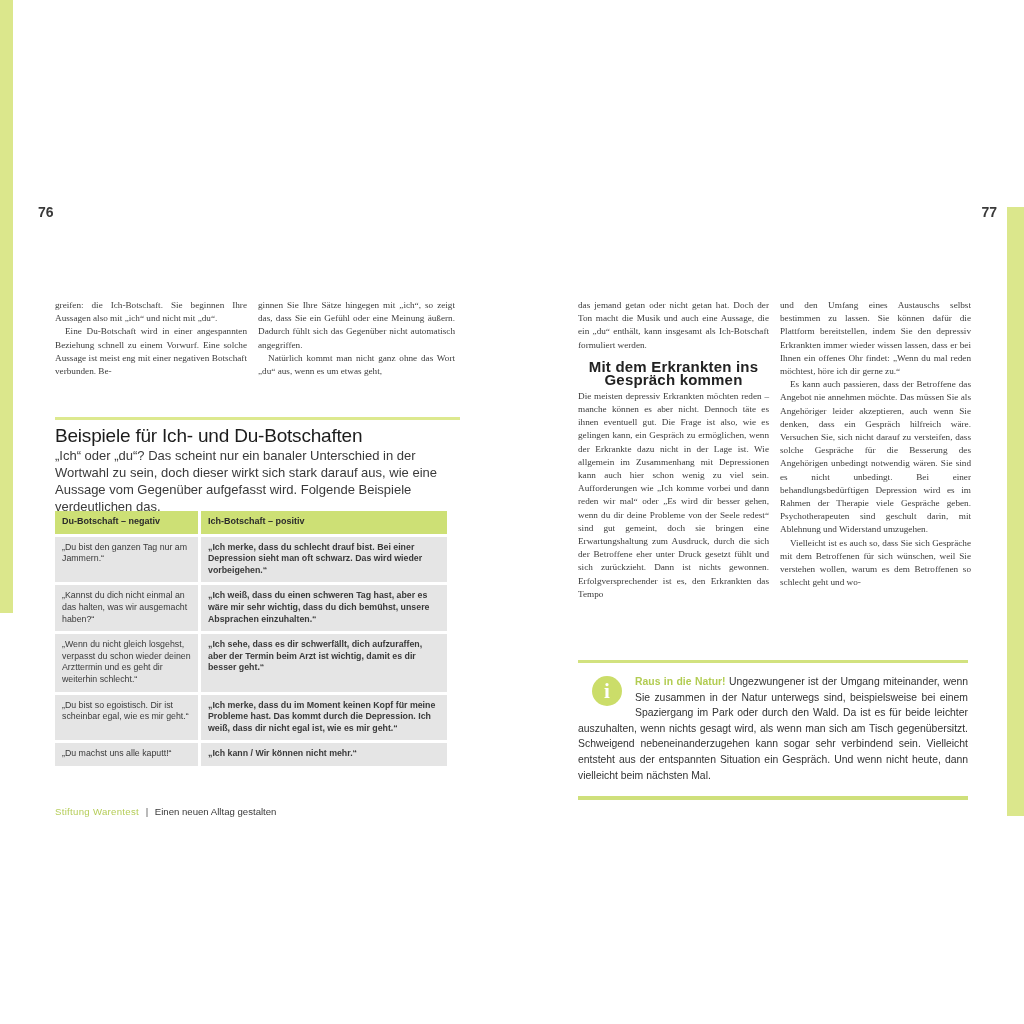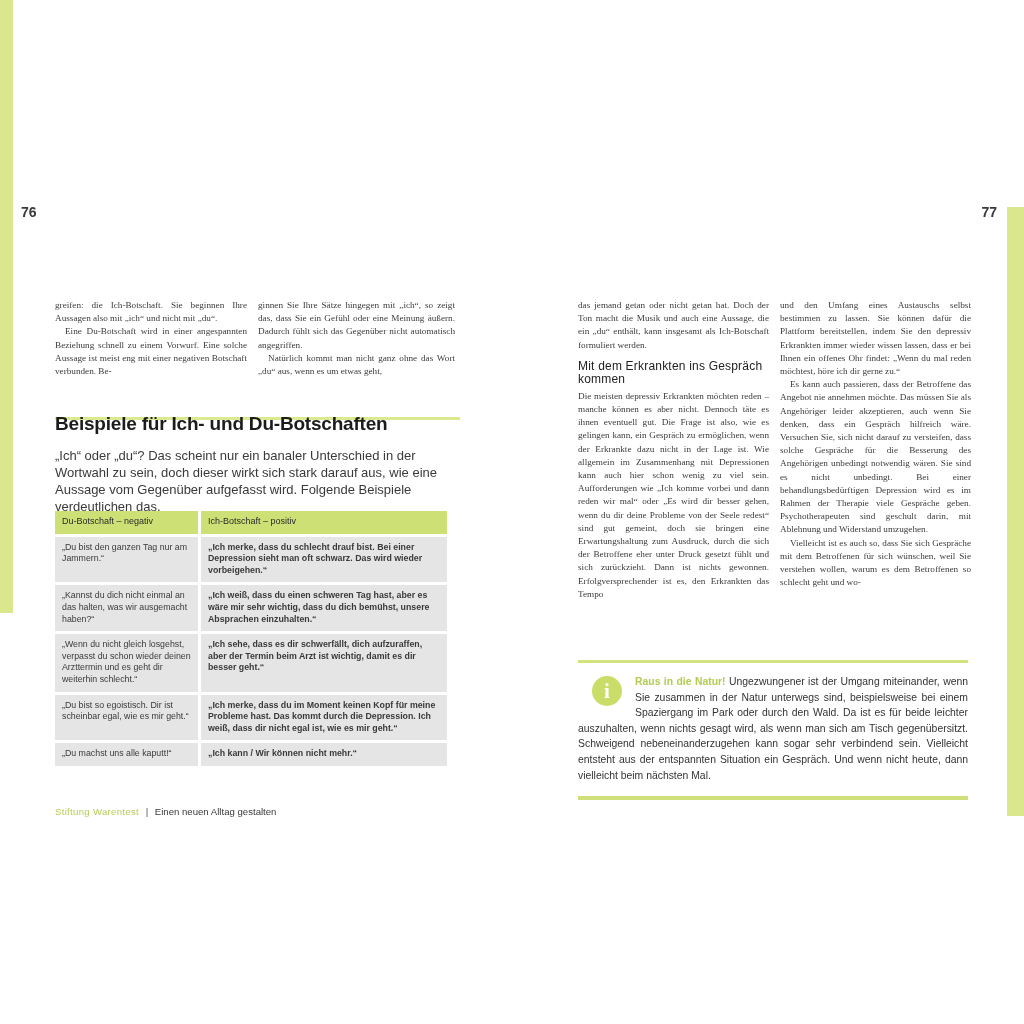--- a/index.html
+++ b/index.html
@@ -6,49 +6,49 @@
   .canvas{position:relative;width:1024px;height:1024px;background:#ffffff;overflow:hidden;
           font-family:"Liberation Sans",sans-serif;color:#333;}
 
   
   .bar{position:absolute;background:#dbe78c;}
   .bar-left{left:0;top:203;width:13px;height:613px;}
   .bar-right{left:1007px;top:207px;width:17px;height:609px;}
 
   
   .pagenum{position:absolute;top:204px;font-size:14px;font-weight:bold;color:#3a3a3a;}
-  .pagenum-left{left:21px;}
+  .pagenum-left{left:38px;}
   .pagenum-right{right:27px;}
 
   
   .bodycol{position:absolute;font-family:"Liberation Serif","DejaVu Serif",serif;
            font-size:9.2px;line-height:13.2px;color:#3c3c3c;text-align:justify;hyphens:auto;}
   .bodycol p{margin:0;}
   .bodycol p.indent{text-indent:10px;}
   .col-76-1{left:55px;top:299px;width:192px;}
   .col-76-2{left:258px;top:299px;width:197px;}
   .col-77-1{left:578px;top:299px;width:191px;}
   .col-77-2{left:780px;top:299px;width:191px;}
-  .subhead{font-family:"Liberation Sans",sans-serif;font-weight:normal;font-size:12px;
-           line-height:13.5px;color:#222;margin:8px 0 3px 0 !important;text-align:left;letter-spacing:.2px;}
+  .subhead{font-family:"Liberation Sans",sans-serif;font-weight:bold;font-size:15px;
+           line-height:13.5px;color:#222;margin:8px 0 3px 0 !important;text-align:center;letter-spacing:.2px;}
 
   
   .box-rule{position:absolute;left:55px;top:417px;width:405px;height:3px;background:#dde98f;}
-  .box-title{position:absolute;left:55px;top:400px;width:405px;font-size:19px;font-weight:bold;
+  .box-title{position:absolute;left:55px;top:412px;width:405px;font-size:19px;font-weight:normal;
              color:#1c1c1c;letter-spacing:-0.2px;}
   .box-intro{position:absolute;left:55px;top:434px;width:398px;font-size:13px;line-height:17px;color:#3a3a3a;}
 
   
   .xtable{position:absolute;left:55px;top:511px;width:392px;display:flex;flex-direction:column;}
   .trow{display:flex;margin-bottom:3px;}
   .cell{background:#e5e5e5;padding:5px 7px 6px 7px;font-size:8.8px;line-height:11.6px;
         color:#3a3a3a;white-space:pre-line;}
   .cell-du{width:129px;flex:0 0 auto;}
   .cell-ich{flex:1 1 auto;margin-left:3px;font-weight:bold;}
-  .thead .cell{background:#cde075;font-weight:normal;font-size:9px;color:#2b2b2b;white-space:normal;}
+  .thead .cell{background:#cde075;font-weight:bold;font-size:9px;color:#2b2b2b;white-space:normal;}
 
   
   .footer{position:absolute;left:55px;top:806px;font-size:9.6px;color:#3a3a3a;}
   .footer .brand{color:#b5cd58;font-weight:normal;letter-spacing:.3px;}
   .footer .sep{color:#555;margin:0 4px;}
 
   
   .infobox{position:absolute;left:578px;top:660px;width:390px;
            border-top:3px solid #d2e27f;border-bottom:4px solid #cfe07b;
            padding:11px 0 13px 0;}

